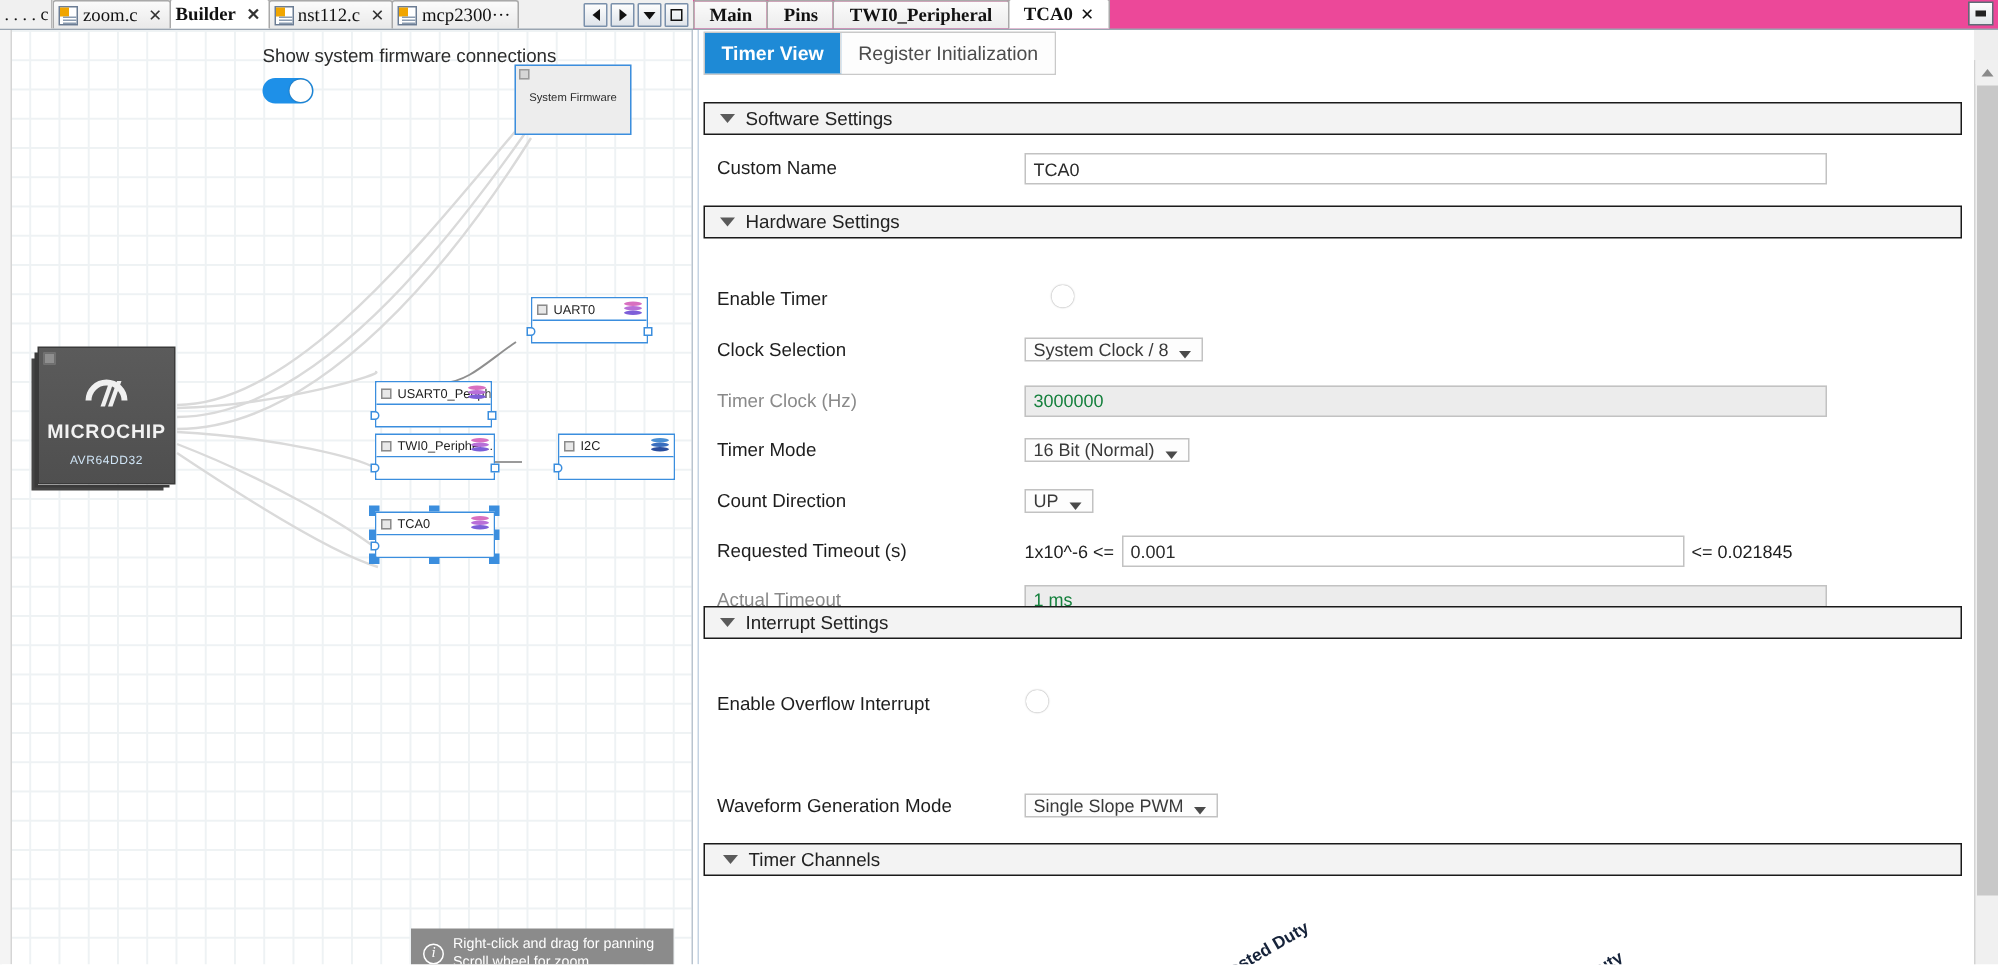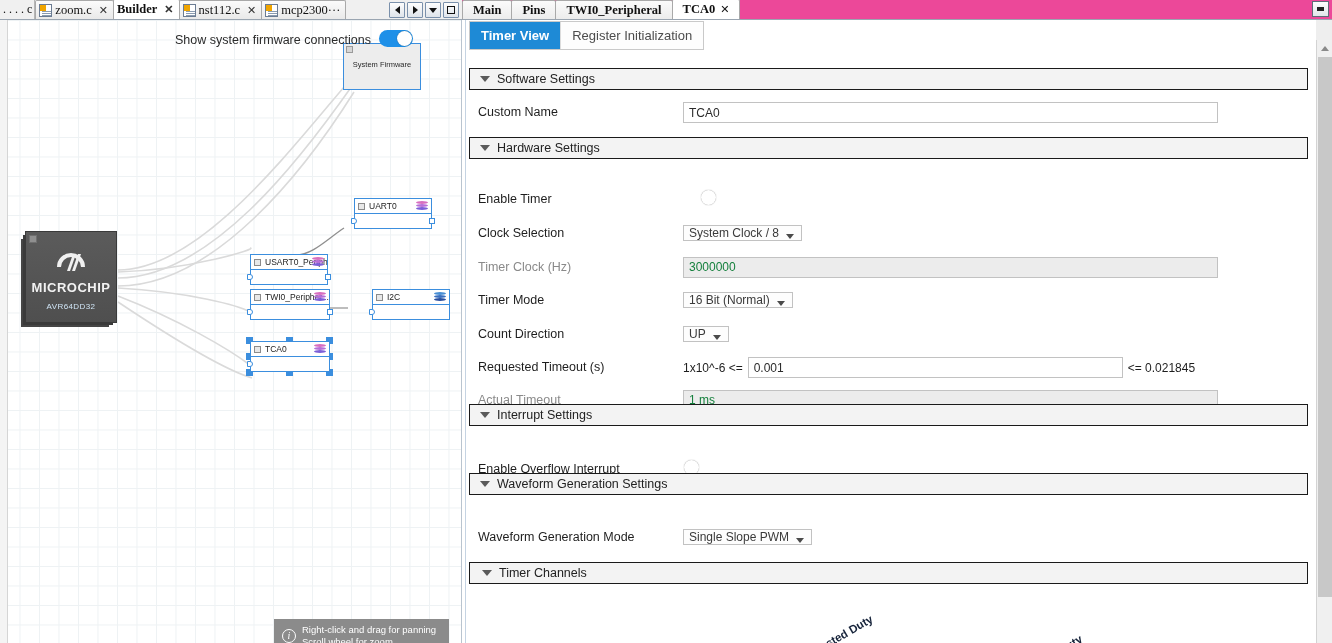--- a/index.html
+++ b/index.html
@@ -106,22 +106,23 @@
     border-right: 1px solid #b9c4cf;
     overflow: hidden;
   }
   #canvas::before {
     content:""; position:absolute; left:0; top:0; bottom:0; width:7px;
     background:#f4f4f4; border-right:1px solid #d5d5d5;
   }
 
   .sfw-row {
     position: absolute; left: 175px; top: 10px;
-    display: flex; align-items: flex-end; gap: 8px;
+    display: flex; align-items: flex-start; gap: 8px;
     z-index: 6;
+    flex-direction: column;
   }
   .sfw-label { font-size: 12.5px; color: #2b2b2b; white-space: nowrap; }
 
   .toggle {
     position: relative; width: 34px; height: 17px; border-radius: 9px;
     background: #cfcfcf; cursor: pointer; flex: 0 0 auto;
   }
   .toggle .knob {
     position: absolute; top: 1px; left: 1px;
     width: 15px; height: 15px; border-radius: 50%;
@@ -661,24 +662,20 @@
 
       <div class="frow" style="top:439px;">
         <span class="flabel">Enable Overflow Interrupt</span>
         <span class="fctl">
           <span class="toggle">
             <span class="knob"></span>
           </span>
         </span>
       </div>
 
-      <div class="sec-header" style="top:453px;">
-        <span class="caret"></span>
-        <span>Waveform Generation Settings</span>
-      </div>
 
       <div class="frow" style="top:507px;">
         <span class="flabel">Waveform Generation Mode</span>
         <span class="fctl">
           <span class="selbox">
             <span>Single Slope PWM</span>
             <span class="chev"></span>
           </span>
         </span>
       </div>

